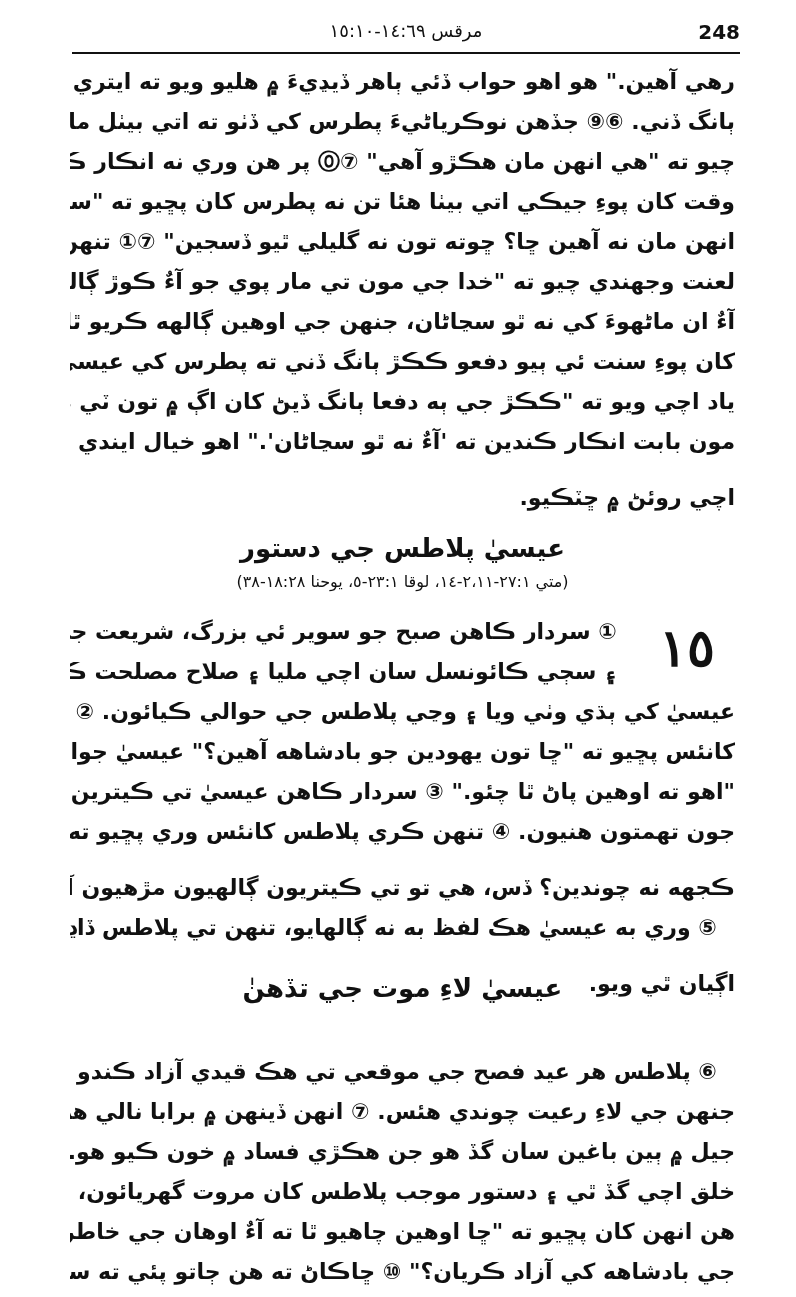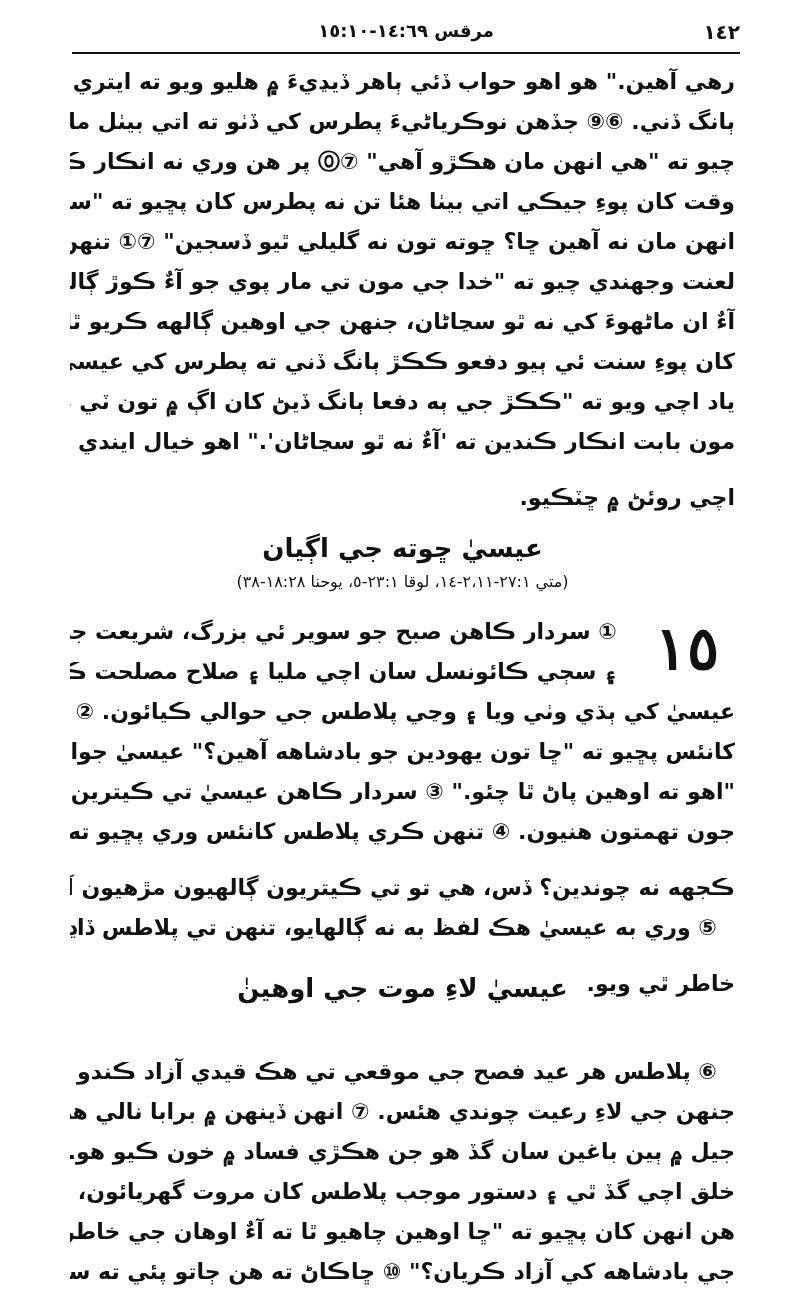--- a/index.html
+++ b/index.html
@@ -1,77 +1,77 @@
 <!DOCTYPE html>
 <html><head>
 <meta charset="utf-8">
 <style>
   html, body { margin: 0; padding: 0; background: #ffffff; }
   body { width: 796px; height: 1297px; position: relative; overflow: hidden; color: #111; font-family: "DejaVu Sans", sans-serif; }
   .page { position: absolute; left: 0; top: 0; width: 796px; height: 1297px; }
   .header { position: absolute; left: 72px; top: 12px; width: 668px; height: 40px; direction: rtl; }
   .header .pno { position: absolute; right: 0; top: 8px; font-size: 20px; font-weight: bold; }
-  .header .running { position: absolute; left: 0; right: 0; top: 8px; text-align: center; font-size: 18px; font-weight: bold; }
+  .header .running { position: absolute; left: 0; right: 0; top: 8px; text-align: center; font-size: 18px; font-weight: normal; }
   .rule { position: absolute; left: 72px; top: 52px; width: 668px; height: 2px; background: #111; }
   .lines { position: absolute; left: 70px; width: 665px; direction: rtl; }
   .line { height: 40px; line-height: 40px; font-size: 22px; font-weight: bold; white-space: nowrap; overflow: hidden; text-align: justify; text-align-last: justify; }
   .line.last { text-align-last: right; margin-top: 16px; }
   .line.indent { padding-right: 18px; }
   .heading { position: absolute; left: 70px; width: 665px; text-align: center; direction: rtl; }
   .heading .title { font-size: 26px; font-weight: bold; line-height: 40px; }
   .heading .refs { font-size: 16px; font-weight: normal; line-height: 28px; }
-  .chapno { position: absolute; left: 632px; top: 608px; width: 110px; height: 80px; font-size: 60px; font-weight: bold; line-height: 80px; text-align: center; direction: rtl; font-family: "DejaVu Serif", serif; }
+  .chapno { position: absolute; left: 632px; top: 608px; width: 110px; height: 80px; font-size: 52px; font-weight: bold; line-height: 80px; text-align: center; direction: rtl; font-family: "DejaVu Serif", serif; }
   .sec1-lines .line.short { margin-right: 118px; }
 </style>
 </head>
 <body>
 
 <div class="page">
 
   <div class="header">
-    <span class="pno">١٤٢</span>
+    <span class="pno">248</span>
     <div class="running">مرقس ١٤:٦٩-١٥:١٠</div>
   </div>
   <div class="rule"></div>
 
   <div class="lines" style="top:62px;">
     <div class="line">رهي آهين." هو اهو حواب ڏئي ٻاهر ڏيڍيءَ ۾ هليو ويو ته ايتري ۾ ڪڪڙ</div>
     <div class="line">ٻانگ ڏني. ⑥⑨ جڏهن نوڪرياڻيءَ پطرس کي ڏٺو ته اتي بيٺل ماڻهن کي</div>
     <div class="line">چيو ته "هي انهن مان هڪڙو آهي" ⑦⓪ پر هن وري نه انڪار ڪيو. ٿوري</div>
     <div class="line">وقت کان پوءِ جيڪي اتي بيٺا هئا تن نه پطرس کان پڇيو ته "سچي! تون</div>
     <div class="line">انهن مان نه آهين ڇا؟ ڇوته تون نه گليلي ٿيو ڏسجين" ⑦① تنهن تي پطرس</div>
     <div class="line">لعنت وجهندي چيو ته "خدا جي مون تي مار پوي جو آءٌ ڪوڙ ڳالهايان،</div>
     <div class="line">آءٌ ان ماڻهوءَ کي نه ٿو سڃاڻان، جنهن جي اوهين ڳالهه ڪريو ٿا" ⑦② تنهن</div>
     <div class="line">کان پوءِ سنت ئي ٻيو دفعو ڪڪڙ ٻانگ ڏني ته پطرس کي عيسيٰ جو چيو</div>
     <div class="line">ياد اچي ويو ته "ڪڪڙ جي ٻه دفعا ٻانگ ڏيڻ کان اڳ ۾ تون ٽي دفعا</div>
     <div class="line">مون بابت انڪار ڪندين ته 'آءٌ نه ٿو سڃاڻان'." اهو خيال ايندي ئي هو</div>
     <div class="line last">اچي روئڻ ۾ ڇٽڪيو.</div>
   </div>
 
   <div class="heading" style="top:528px;">
-    <div class="title">عيسيٰ ڇوته جي اڳيان</div>
+    <div class="title">عيسيٰ پلاطس جي دستور</div>
     <div class="refs">(متي ٢٧:١-٢،١١-١٤، لوقا ٢٣:١-٥، يوحنا ١٨:٢٨-٣٨)</div>
   </div>
 
   <div class="chapno">١٥</div>
 
   <div class="lines sec1-lines" style="top:612px;">
     <div class="line short">① سردار ڪاهن صبح جو سوير ئي بزرگ، شريعت جي عالم</div>
     <div class="line short">۽ سڄي ڪائونسل سان اچي مليا ۽ صلاح مصلحت ڪرڻ لڳا. اُهي</div>
     <div class="line">عيسيٰ کي ٻڌي وٺي ويا ۽ وڃي پلاطس جي حوالي ڪيائون. ② پلاطس</div>
     <div class="line">کانئس پڇيو ته "ڇا تون يهودين جو بادشاهه آهين؟" عيسيٰ جواب ڏنو ته</div>
     <div class="line">"اهو ته اوهين پاڻ ٿا چئو." ③ سردار ڪاهن عيسيٰ تي ڪيترين ئي ڳالهين</div>
     <div class="line">جون تهمتون هنيون. ④ تنهن ڪري پلاطس کانئس وري پڇيو ته "ڇا تون</div>
     <div class="line last">ڪجهه نه چوندين؟ ڏس، هي تو تي ڪيتريون ڳالهيون مڙهيون آهن."</div>
     <div class="line indent">⑤ وري به عيسيٰ هڪ لفظ به نه ڳالهايو، تنهن تي پلاطس ڏاڍو</div>
-    <div class="line last">خاطر ٿي ويو.</div>
+    <div class="line last">اڳيان ٿي ويو.</div>
   </div>
 
   <div class="heading" style="top:968px;">
-    <div class="title">عيسيٰ لاءِ موت جي اوهينٰ</div>
+    <div class="title">عيسيٰ لاءِ موت جي تڏهنٰ</div>
   </div>
 
   <div class="lines" style="top:1052px;">
     <div class="line indent">⑥ پلاطس هر عيد فصح جي موقعي تي هڪ قيدي آزاد ڪندو هو،</div>
     <div class="line">جنهن جي لاءِ رعيت چوندي هئس. ⑦ انهن ڏينهن ۾ برابا نالي هڪ ماڻهو</div>
     <div class="line">جيل ۾ ٻين باغين سان گڏ هو جن هڪڙي فساد ۾ خون ڪيو هو. ⑧ جڏهن</div>
     <div class="line">خلق اچي گڏ ٿي ۽ دستور موجب پلاطس کان مروت گهريائون، ⑨ تڏهن</div>
     <div class="line">هن انهن کان پڇيو ته "ڇا اوهين چاهيو ٿا ته آءٌ اوهان جي خاطر يهودين</div>
     <div class="line">جي بادشاهه کي آزاد ڪريان؟" ⑩ ڇاڪاڻ ته هن ڄاتو پئي ته سردار ڪاهن</div>
   </div>

